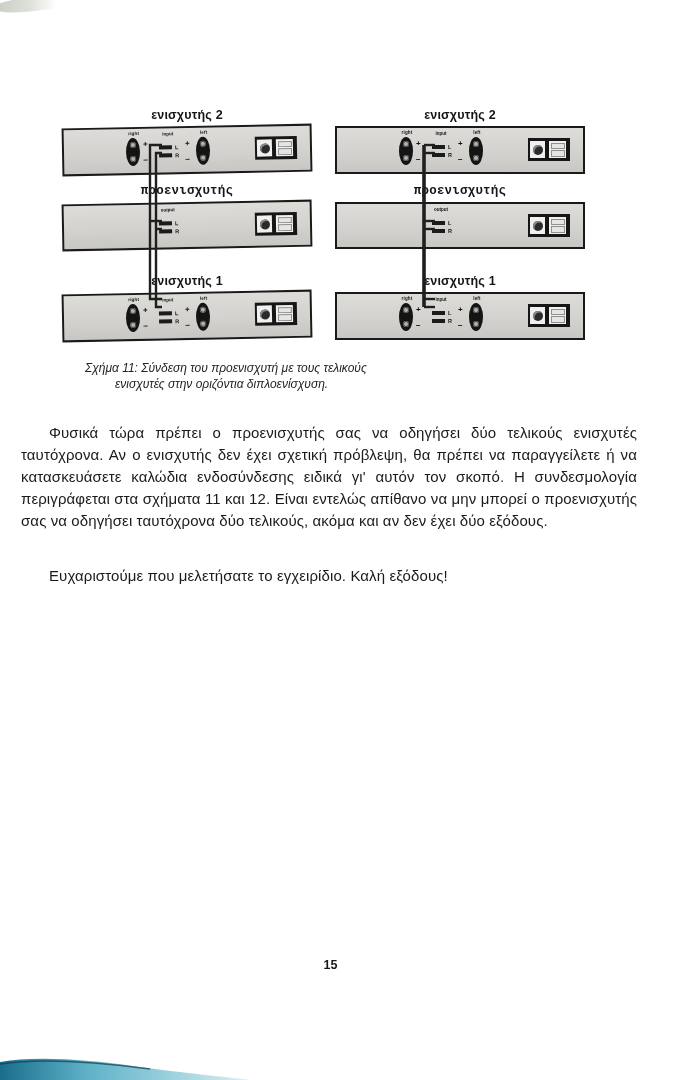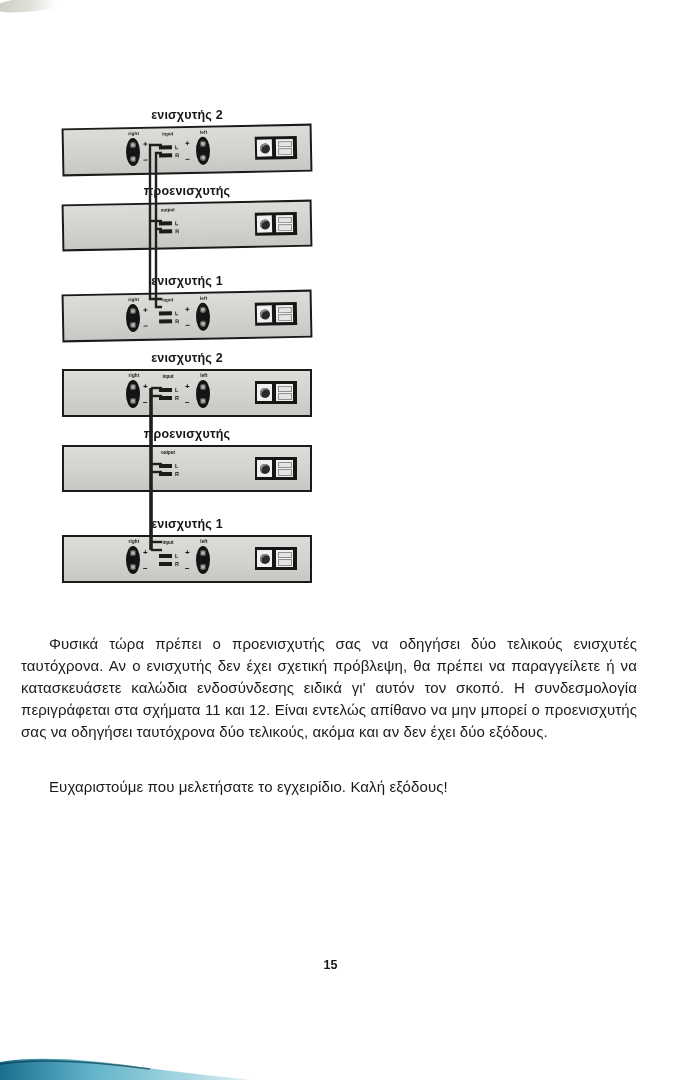--- a/index.html
+++ b/index.html
@@ -6,25 +6,25 @@
   body{width:681px;height:1080px;background:#ffffff;overflow:hidden;
        font-family:"Liberation Sans",sans-serif;color:#1c1c1c;position:relative;}
 
   
   .smudge-top{position:absolute;top:-3px;left:-6px;width:80px;height:14px;
     background:linear-gradient(100deg,#a8af9d 0%,#ccd1c5 45%,rgba(255,255,255,0) 78%);
     transform:rotate(-6deg);opacity:.65;border-radius:45%;}
   .teal-wedge{position:absolute;left:0;bottom:0;z-index:9;}
 
   
-  .figures{display:flex;padding:108px 0 0 62px;gap:23px;flex-direction:column;}
+  .figures{display:flex;padding:108px 0 0 62px;gap:23px;}
   .fig{position:relative;width:250px;height:220px;flex:0 0 auto;}
   .panel-title{height:14px;line-height:14px;margin-bottom:4px;text-align:center;
     font-size:12.5px;font-weight:700;letter-spacing:.2px;color:#151515;}
-  .t-gap1{margin-top:10px;}
+  .t-gap1{margin-top:10px;font-family:Liberation Mono, monospace;}
   .t-gap2{margin-top:25px;}
   .panel{position:relative;height:44px;border:2px solid #1a1a1a;
     background:linear-gradient(180deg,#dedcd8 0%,#d4d2ce 55%,#c9c7c3 100%);
     box-sizing:content-box;}
   .p2{height:43px;}
   .fig-left .panel{transform:rotate(-1.1deg);}
 
   
   .post-group{position:absolute;top:2px;width:32px;height:44px;}
   .pg-left{left:54px;}
@@ -317,20 +317,21 @@
       <path d="M89 45 H100" stroke-width="2.4"></path>
       <path d="M89 113 H100" stroke-width="2.4"></path>
       <path d="M89 121 H100" stroke-width="2.4"></path>
       <path d="M89 191 H100" stroke-width="2.4"></path>
       <path d="M89 199 H100" stroke-width="2.4"></path>
     </svg>
   </figure>
 </div>
 
 <div class="captions">
+  <p class="caption">Σχήμα 11: Σύνδεση του προενισχυτή με τους τελικούς ενισχυτές στην οριζόντια διπλοενίσχυση.</p>
 </div>
 
 <p class="body-par">Φυσικά τώρα πρέπει ο προενισχυτής σας να οδηγήσει δύο τελικούς ενισχυτές ταυτόχρονα. Αν ο ενισχυτής δεν έχει σχετική πρόβλεψη, θα πρέπει να παραγγείλετε ή να κατασκευάσετε καλώδια ενδοσύνδεσης ειδικά γι' αυτόν τον σκοπό. Η συνδεσμολογία περιγράφεται στα σχήματα 11 και 12. Είναι εντελώς απίθανο να μην μπορεί ο προενισχυτής σας να οδηγήσει ταυτόχρονα δύο τελικούς, ακόμα και αν δεν έχει δύο εξόδους.</p>
 <p class="body-par closing">Ευχαριστούμε που μελετήσατε το εγχειρίδιο. Καλή εξόδους!</p>
 
 <div class="page-number">15</div>
 
 <svg class="teal-wedge" width="252" height="26" viewBox="0 0 252 26">
   <defs>
     <linearGradient id="tw" x1="0" y1="0" x2="1" y2="0">

